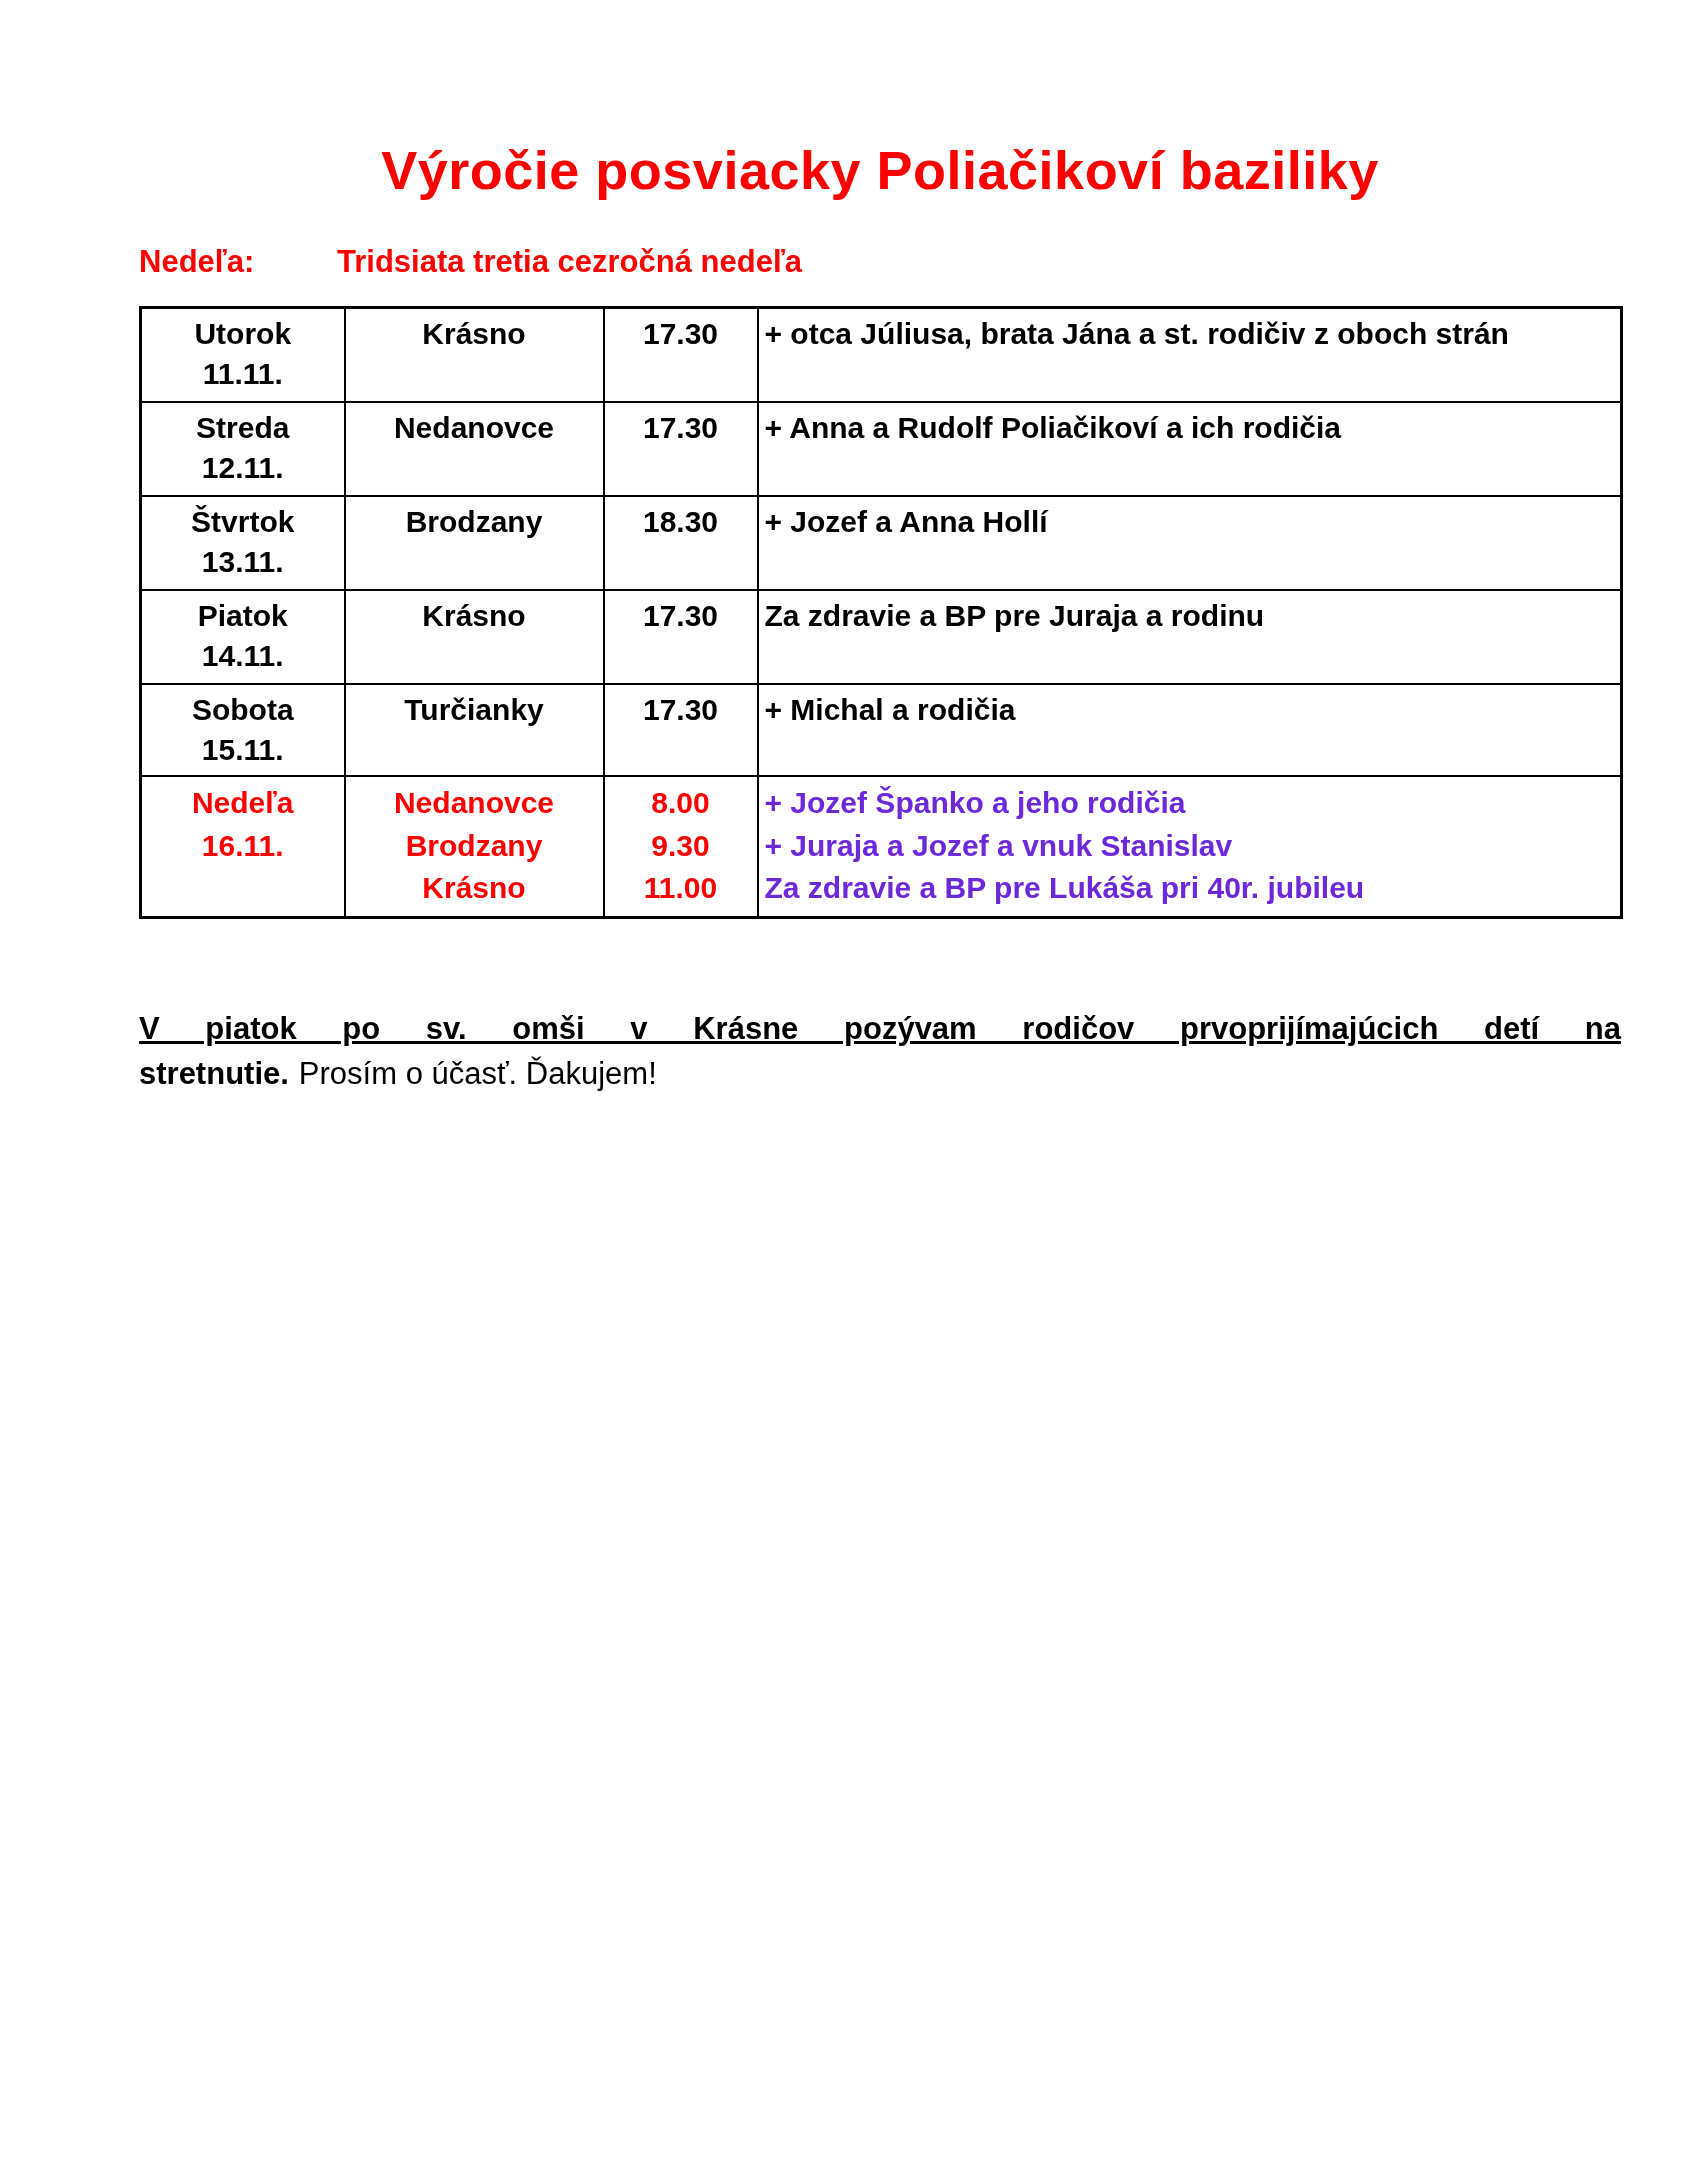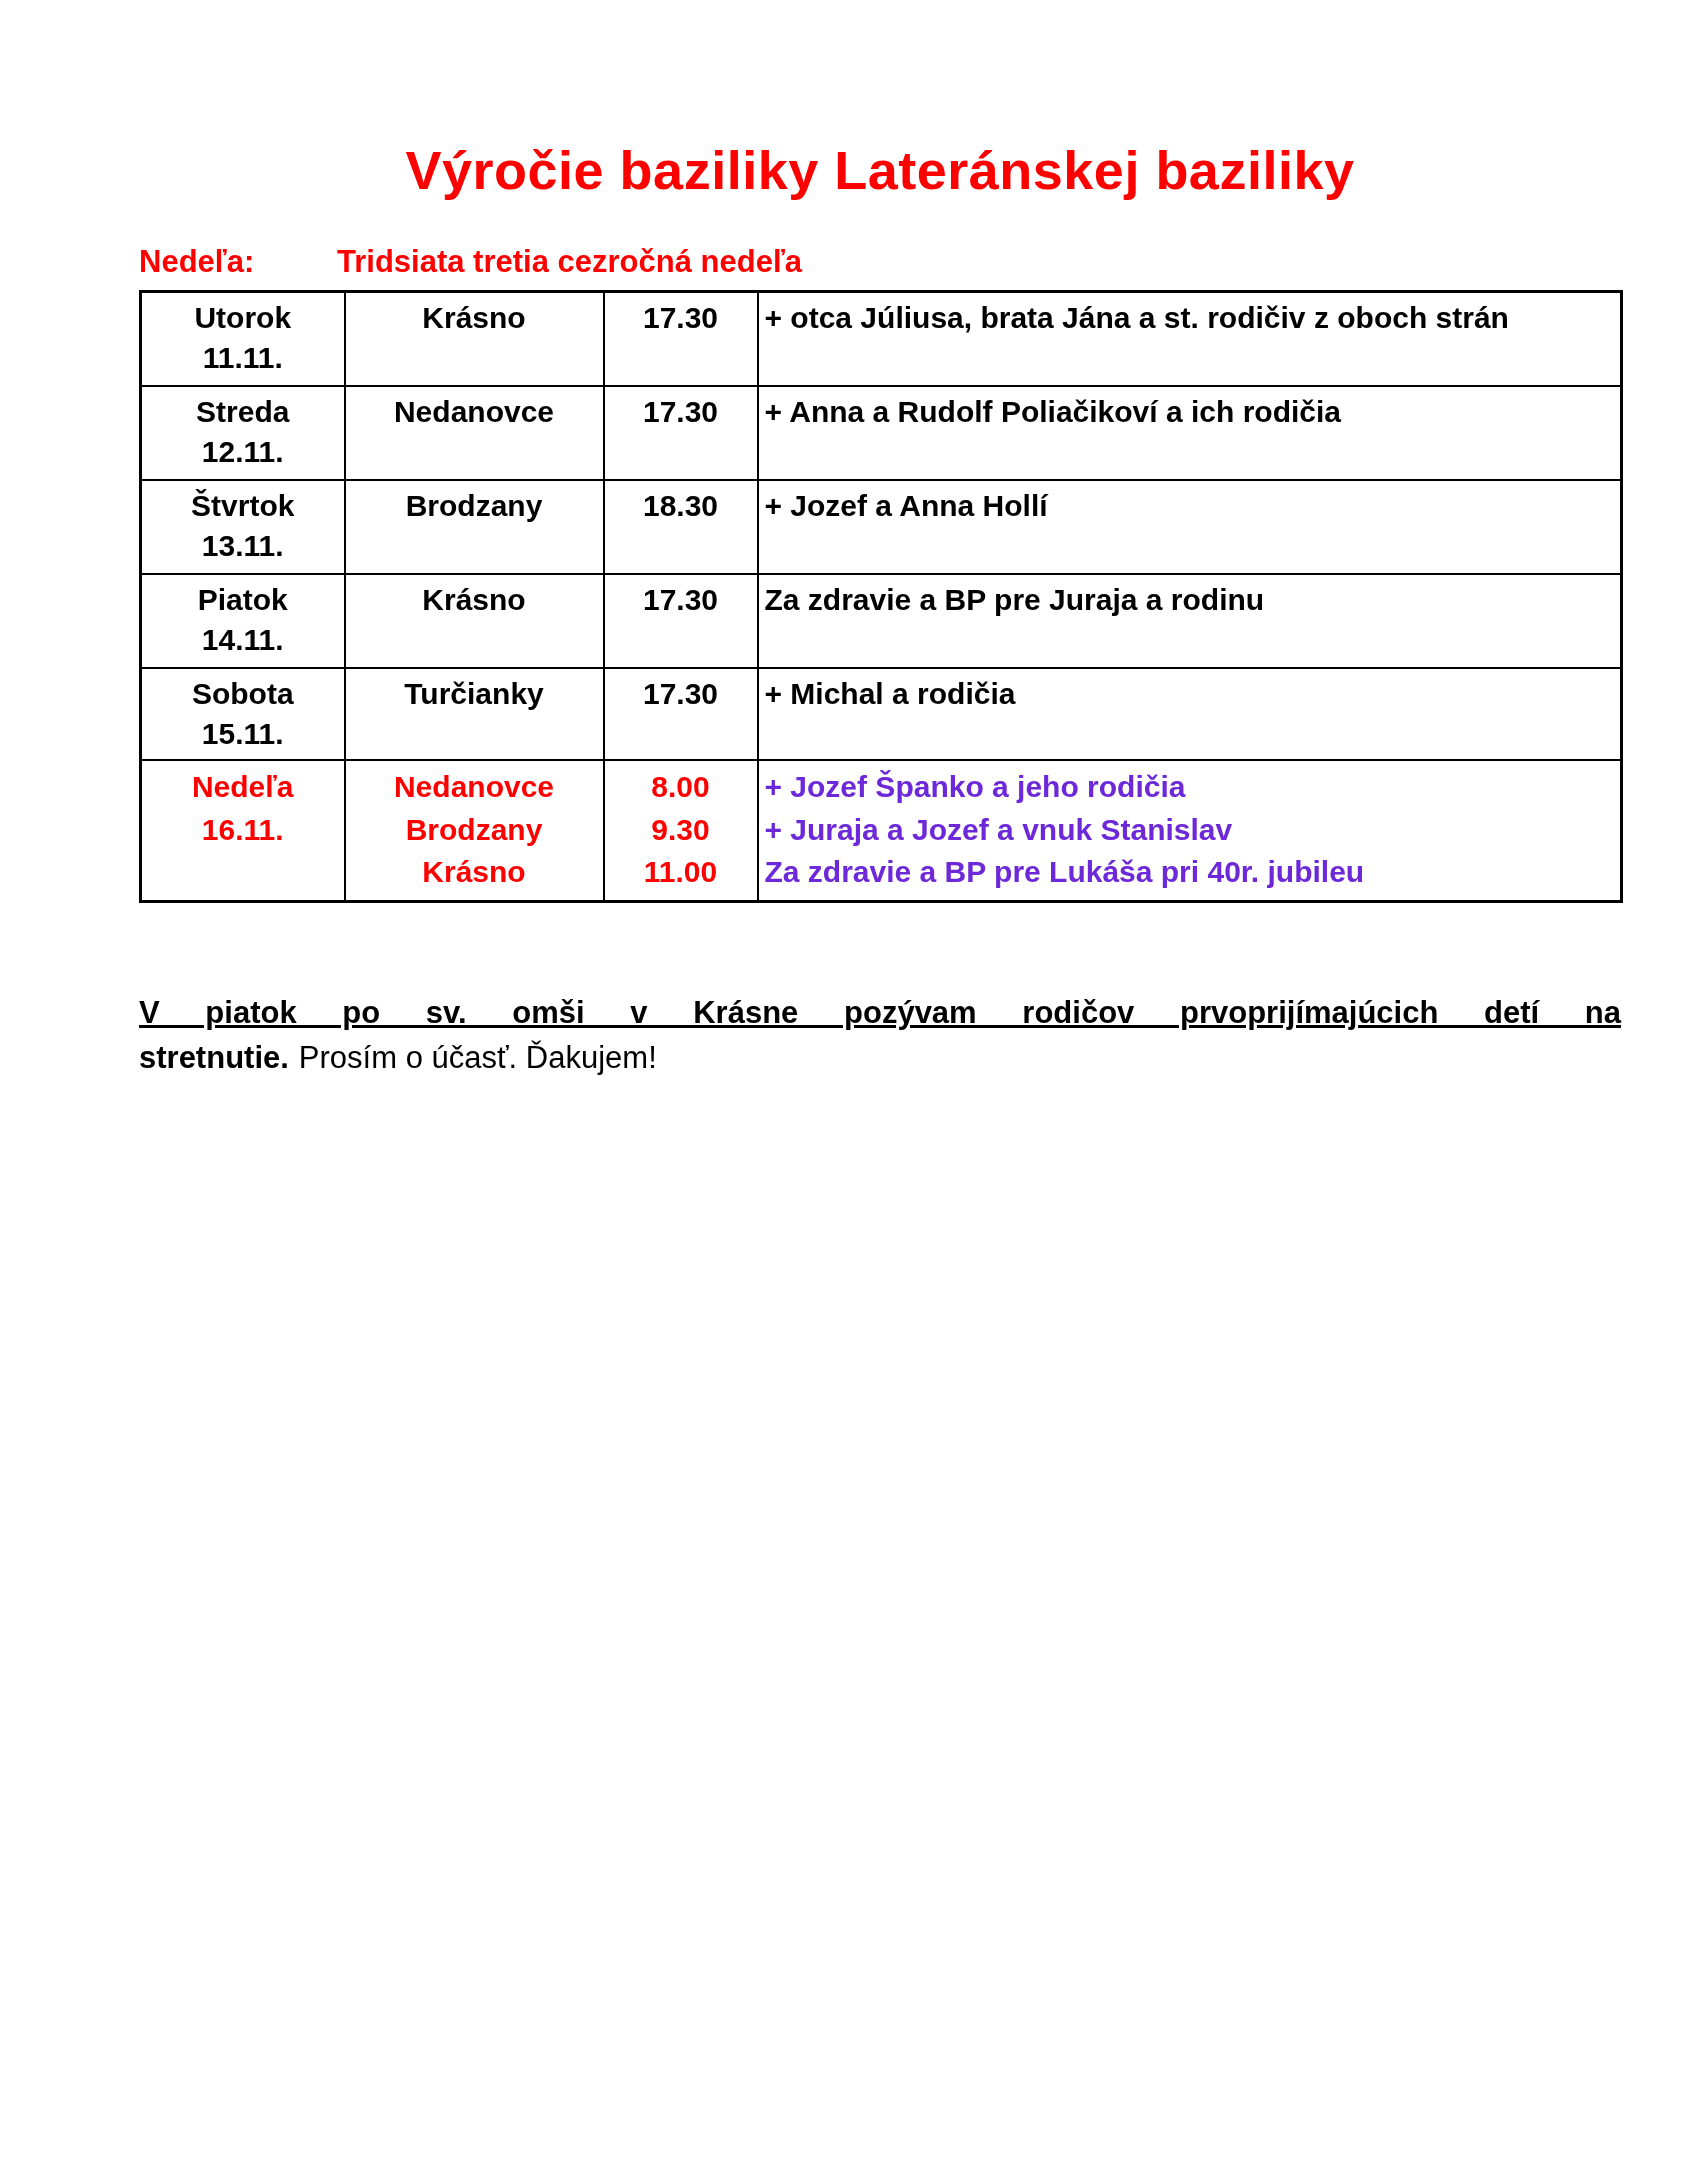--- a/index.html
+++ b/index.html
@@ -36,21 +36,21 @@
     font-size: 31px;
     font-weight: 700;
     margin: 0 0 36px 0;
     line-height: 1.15;
   }
   .header-line .hl-label {
     flex: 0 0 198px;
   }
   .header-line.red-line {
     color: #ff0000;
-    margin-bottom: 10px;
+    margin-bottom: 26px;
   }
   table.mass-table {
     border-collapse: collapse;
     width: 1482px;
     table-layout: fixed;
     border: 3px solid #000000;
   }
   .mass-table td {
     border: 2px solid #000000;
     vertical-align: top;
@@ -89,21 +89,21 @@
     text-decoration: underline;
   }
   .note .note-line2 .nb { font-weight: 700; }
   .note .note-line2 .nr { font-weight: 400; margin-left: 10px; }
 </style>
 </head>
 <body>
 
 <div class="page">
 
-  <h1 class="doc-title">Výročie baziliky Lateránskej baziliky</h1>
+  <h1 class="doc-title">Výročie posviacky Poliačikoví baziliky</h1>
 
 
   <div class="header-line red-line">
     <span class="hl-label">Nedeľa:</span>
     <span class="hl-text">Tridsiata tretia cezročná nedeľa</span>
   </div>
 
   <table class="mass-table">
     <colgroup>
       <col class="c-day">

